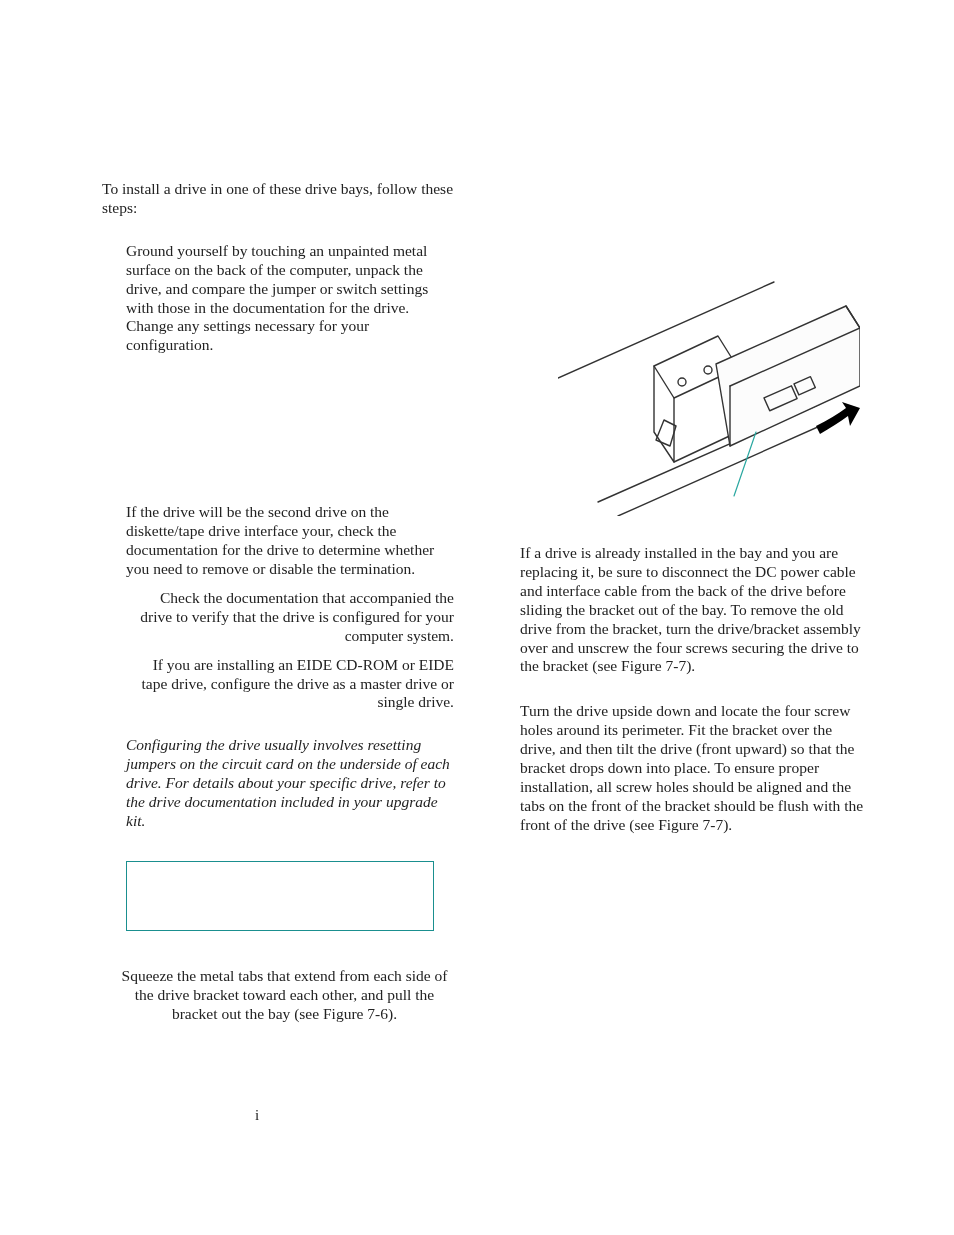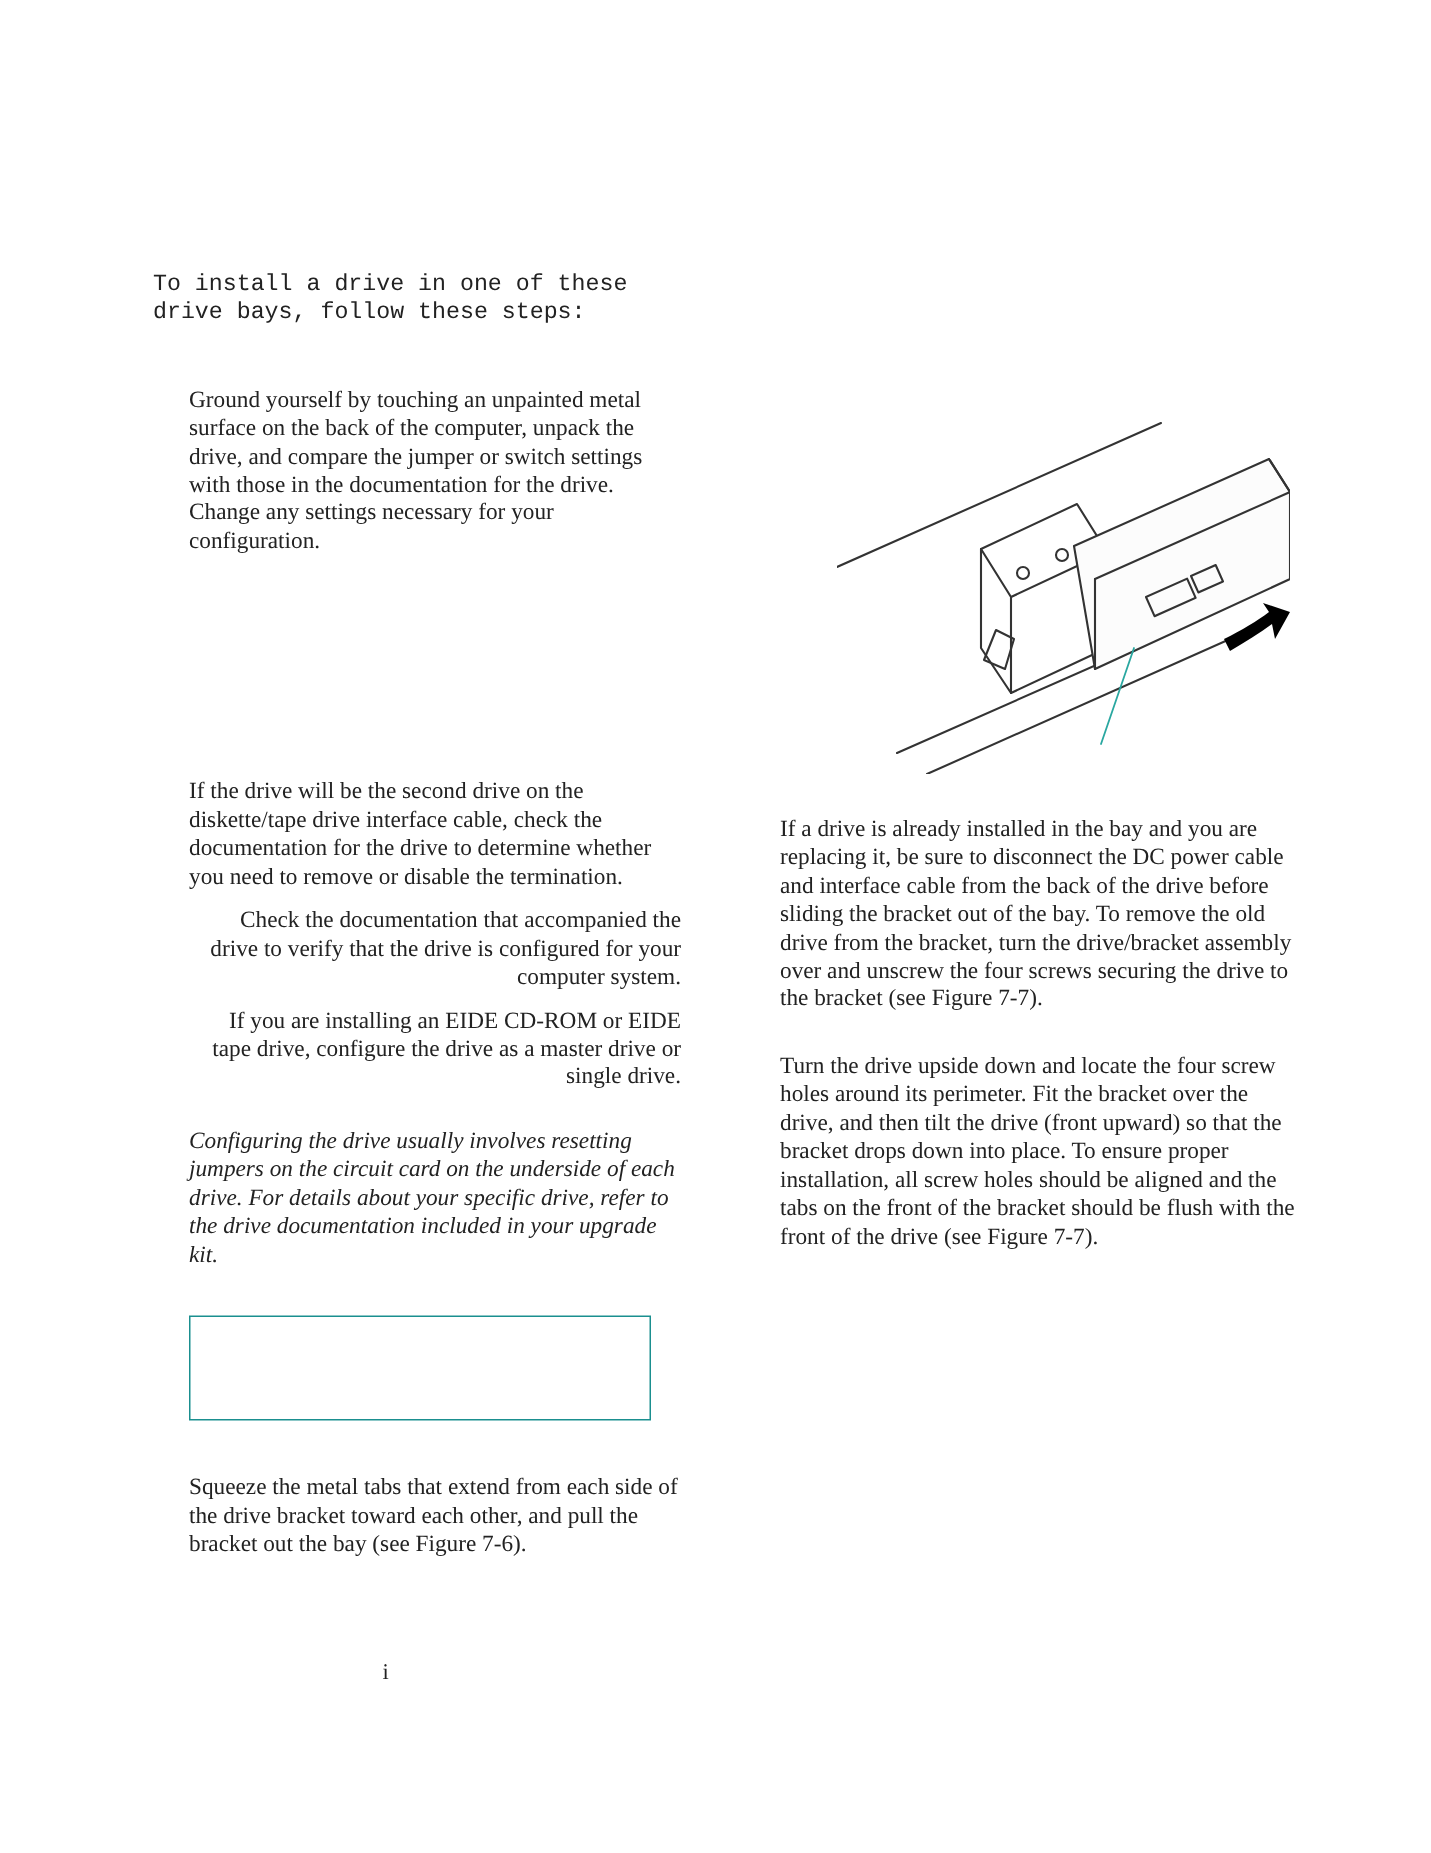--- a/index.html
+++ b/index.html
@@ -29,22 +29,21 @@
   }
   .right-col {
     left: 520px;
     top: 544px;
     width: 348px;
   }
   p {
     margin: 0;
   }
   .intro {
-    margin-bottom: 40px;
-    font-family: Liberation Mono, monospace;
+    margin-bottom: 24px;
   }
   .step-block {
     margin-left: 24px;
     margin-bottom: 24px;
   }
   .configuring {
     margin-left: 24px;
     margin-top: 14px;
     margin-bottom: 30px;
     font-style: italic;
@@ -54,21 +53,22 @@
     text-align: right;
   }
   .box {
     margin-left: 24px;
     border: 1px solid #1a8f8f;
     width: 306px;
     height: 68px;
     margin-bottom: 36px;
   }
   .squeeze-para {
-    margin-left: 24px;
+    margin-left: 13px;
+    text-align: center;
   }
   .dot {
     position: absolute;
     left: 255px;
     top: 1107px;
     font-size: 15px;
   }
   .note-para {
     margin-left: 0;
     margin-bottom: 26px;
@@ -90,21 +90,21 @@
 <div class="page">
 
   <div class="col left-col">
     <p class="intro">To install a drive in one of these drive bays, follow these steps:</p>
 
     <div class="step-block">
       <p>Ground yourself by touching an unpainted metal surface on the back of the computer, unpack the drive, and compare the jumper or switch settings with those in the documentation for the drive. Change any settings necessary for your configuration.</p>
     </div>
 
     <div class="step-block" style="margin-top:148px;">
-      <p>If the drive will be the second drive on the diskette/tape drive interface cable, check the documentation for the drive to determine whether you need to remove or disable the termination.</p>
+      <p>If the drive will be the second drive on the diskette/tape drive interface your, check the documentation for the drive to determine whether you need to remove or disable the termination.</p>
       <p class="sub-para">Check the documentation that accompanied the drive to verify that the drive is configured for your computer system.</p>
       <p class="sub-para">If you are installing an EIDE CD-ROM or EIDE tape drive, configure the drive as a master drive or single drive.</p>
     </div>
 
     <p class="configuring">Configuring the drive usually involves resetting jumpers on the circuit card on the underside of each drive. For details about your specific drive, refer to the drive documentation included in your upgrade kit.</p>
 
     <div class="box"></div>
 
     <p class="squeeze-para">Squeeze the metal tabs that extend from each side of the drive bracket toward each other, and pull the bracket out the bay (see Figure 7-6).</p>
   </div>

